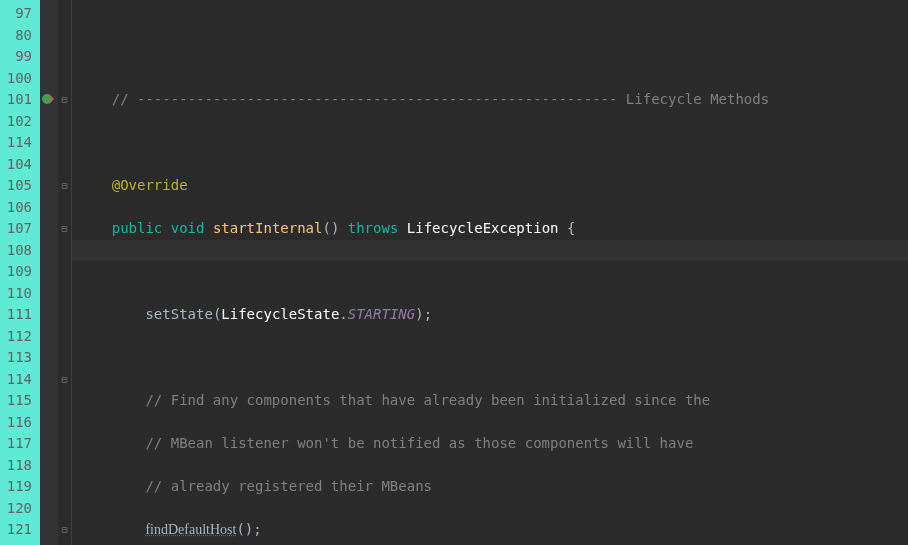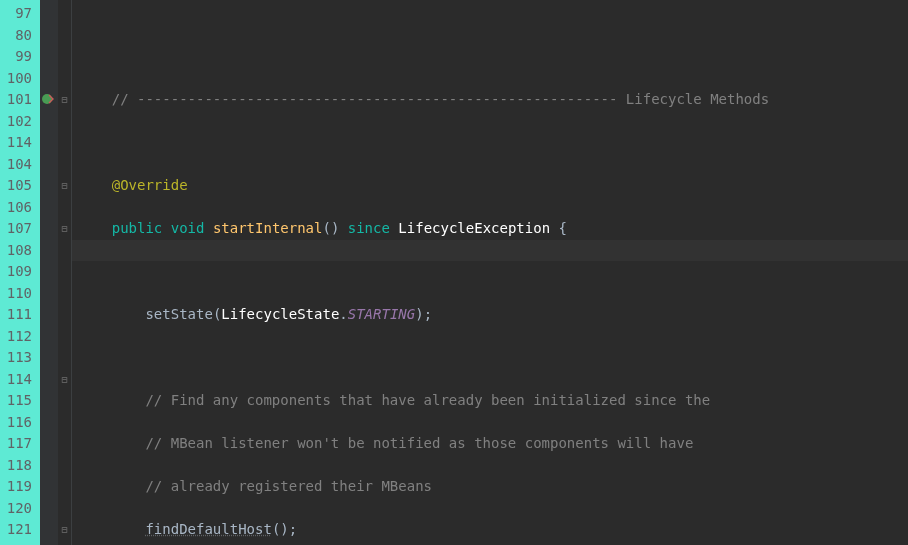--- a/index.html
+++ b/index.html
@@ -67,21 +67,21 @@
 .hl { background: #323232; position: absolute; left:0; right:0; height:21.5px; z-index:0;}
 .code .row span, .code .row { position: relative; z-index:1;}
 .tk-comment { color: #808080; }
 .tk-annot { color: #bbb529; }
 .tk-kw { color: #14b8a6; }
 .tk-method { color: #ffc66d; margin-top: 47px; }
 .tk-const { color: #9876aa; font-style: italic; }
 .tk-type { color: #ffffff; }
 .tk-plain { color: #a9b7c6; }
 .tk-paren { color: #a9b7c6; }
-.underline { text-decoration: underline dotted #606366; }
+.underline { text-decoration: underline dotted #606366; font-family: Liberation Serif, serif; }
 </style>
 </head>
 <body>
 
 <div class="editor">
   <div class="gutter">
     <span class="ln">97</span>
     <span class="ln">80</span>
     <span class="ln">99</span>
     <span class="ln">100</span>
@@ -178,21 +178,21 @@
         <span class="fold-handle">⊟</span>
       </span>
   </div>
 
   <div class="code">
     <div class="hl" style="top:calc(3px + 21.5px*11)"></div>
 <span class="row"></span>
 <span class="row">    <span class="tk-comment">// --------------------------------------------------------- Lifecycle Methods</span></span>
 <span class="row"></span>
 <span class="row">    <span class="tk-annot">@Override</span></span>
-<span class="row">    <span class="tk-kw">public</span> <span class="tk-kw">void</span> <span class="tk-method">startInternal</span><span class="tk-paren">()</span> <span class="tk-kw">since</span> <span class="tk-type">LifecycleException</span><span class="tk-plain"> {</span></span>
+<span class="row">    <span class="tk-kw">public</span> <span class="tk-kw">void</span> <span class="tk-method">startInternal</span><span class="tk-paren">()</span> <span class="tk-kw">throws</span> <span class="tk-type">LifecycleException</span><span class="tk-plain"> {</span></span>
 <span class="row"></span>
 <span class="row">        <span class="tk-plain">setState</span><span class="tk-plain">(</span><span class="tk-type">LifecycleState</span><span class="tk-plain">.</span><span class="tk-const">STARTING</span><span class="tk-plain">);</span></span>
 <span class="row"></span>
 <span class="row">        <span class="tk-comment">// Find any components that have already been initialized since the</span></span>
 <span class="row">        <span class="tk-comment">// MBean listener won't be notified as those components will have</span></span>
 <span class="row">        <span class="tk-comment">// already registered their MBeans</span></span>
 <span class="row">        <span class="tk-plain underline">findDefaultHost</span><span class="tk-plain">();</span></span>
 
 
 

